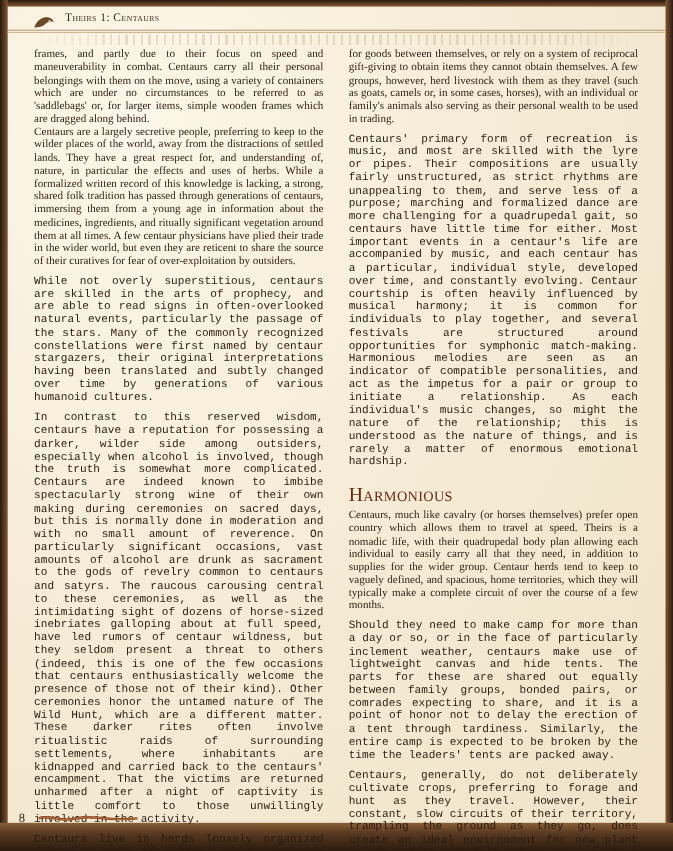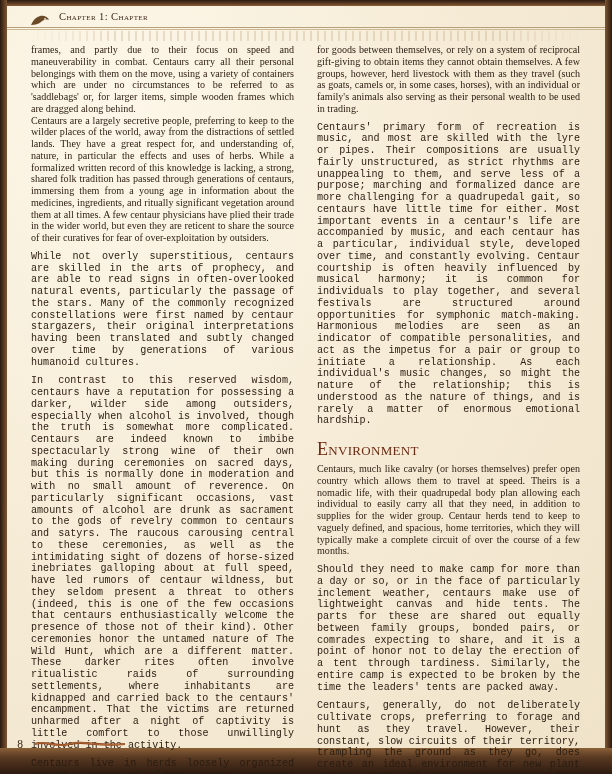--- a/index.html
+++ b/index.html
@@ -138,21 +138,21 @@
   <div class="page-edge-top"></div>
   <div class="page-edge-left"></div>
   <div class="page-edge-right"></div>
   <div class="page-edge-bottom"></div>
 
   <div class="header">
     <svg class="header-ornament" viewBox="0 0 22 13">
       <path d="M2 11 C4 6, 7 3, 11 2 C15 1, 19 3, 20 6 C17 5, 14 6, 12 8 C10 10, 6 11, 2 11 Z" fill="#6b4a28"></path>
       <circle cx="16" cy="5" r="0.9" fill="#f4ead8"></circle>
     </svg>
-    <span class="chapter-title">Chapter 1: Chapter</span>
+    <span class="chapter-title">Theirs 1: Centaurs</span>
   </div>
   <div class="header-rule"></div>
   <div class="header-band"></div>
 
   <div class="cols">
 
     <div class="col">
       <p>frames, and partly due to their focus on speed and maneuverability in combat. Centaurs carry all their personal belongings with them on the move, using a variety of containers which are under no circumstances to be referred to as 'saddlebags' or, for larger items, simple wooden frames which are dragged along behind.</p>
 
 
@@ -160,21 +160,21 @@
       <p class="para-gap">While not overly superstitious, centaurs are skilled in the arts of prophecy, and are able to read signs in often-overlooked natural events, particularly the passage of the stars. Many of the commonly recognized constellations were first named by centaur stargazers, their original interpretations having been translated and subtly changed over time by generations of various humanoid cultures.</p>
       <p class="para-gap">In contrast to this reserved wisdom, centaurs have a reputation for possessing a darker, wilder side among outsiders, especially when alcohol is involved, though the truth is somewhat more complicated. Centaurs are indeed known to imbibe spectacularly strong wine of their own making during ceremonies on sacred days, but this is normally done in moderation and with no small amount of reverence. On particularly significant occasions, vast amounts of alcohol are drunk as sacrament to the gods of revelry common to centaurs and satyrs. The raucous carousing central to these ceremonies, as well as the intimidating sight of dozens of horse-sized inebriates galloping about at full speed, have led rumors of centaur wildness, but they seldom present a threat to others (indeed, this is one of the few occasions that centaurs enthusiastically welcome the presence of those not of their kind). Other ceremonies honor the untamed nature of The Wild Hunt, which are a different matter. These darker rites often involve ritualistic raids of surrounding settlements, where inhabitants are kidnapped and carried back to the centaurs' encampment. That the victims are returned unharmed after a night of captivity is little comfort to those unwillingly involved in the activity.</p>
       <p class="para-gap">Centaurs live in herds loosely organized around a group of elders, seers, renowned warriors, or otherwise respected individuals, as the de facto leaders. A great amount of onus is put on personal responsibility within herds, with a particular expectation to protect the group from outside dangers, and to avoid endangering it through carelessness or frivolity. Those who cannot keep up, and have not proven themselves worthy of slowing the pace for, are left behind (though a leader who sets a pace that their followers struggle to keep up with will quickly lose their privileges). Most centaur herds barter</p>
     </div>
 
     <div class="col">
       <p>for goods between themselves, or rely on a system of reciprocal gift-giving to obtain items they cannot obtain themselves. A few groups, however, herd livestock with them as they travel (such as goats, camels or, in some cases, horses), with an individual or family's animals also serving as their personal wealth to be used in trading.</p>
 
       <p class="para-gap">Centaurs' primary form of recreation is music, and most are skilled with the lyre or pipes. Their compositions are usually fairly unstructured, as strict rhythms are unappealing to them, and serve less of a purpose; marching and formalized dance are more challenging for a quadrupedal gait, so centaurs have little time for either. Most important events in a centaur's life are accompanied by music, and each centaur has a particular, individual style, developed over time, and constantly evolving. Centaur courtship is often heavily influenced by musical harmony; it is common for individuals to play together, and several festivals are structured around opportunities for symphonic match-making. Harmonious melodies are seen as an indicator of compatible personalities, and act as the impetus for a pair or group to initiate a relationship. As each individual's music changes, so might the nature of the relationship; this is understood as the nature of things, and is rarely a matter of enormous emotional hardship.</p>
 
-      <h2 class="section">Environment</h2>
+      <h2 class="section">Harmonious</h2>
 
       <p>Centaurs, much like cavalry (or horses themselves) prefer open country which allows them to travel at speed. Theirs is a nomadic life, with their quadrupedal body plan allowing each individual to easily carry all that they need, in addition to supplies for the wider group. Centaur herds tend to keep to vaguely defined, and spacious, home territories, which they will typically make a complete circuit of over the course of a few months.</p>
       <p class="para-gap">Should they need to make camp for more than a day or so, or in the face of particularly inclement weather, centaurs make use of lightweight canvas and hide tents. The parts for these are shared out equally between family groups, bonded pairs, or comrades expecting to share, and it is a point of honor not to delay the erection of a tent through tardiness. Similarly, the entire camp is expected to be broken by the time the leaders' tents are packed away.</p>
       <p class="para-gap">Centaurs, generally, do not deliberately cultivate crops, preferring to forage and hunt as they travel. However, their constant, slow circuits of their territory, trampling the ground as they go, does create an ideal environment for new plant growth. Most of this, being grown from seeds that were dropped at the time of trampling, is of the sort centaurs like to eat and so, in this way, a centaur herd's territory gradually becomes more and more suitable for them over time.</p>
     </div>
   </div>
 
   <div class="folio-wrap">
     <div class="folio-num">8</div>
     <svg class="folio-flourish" viewBox="0 0 90 10" preserveAspectRatio="none">

